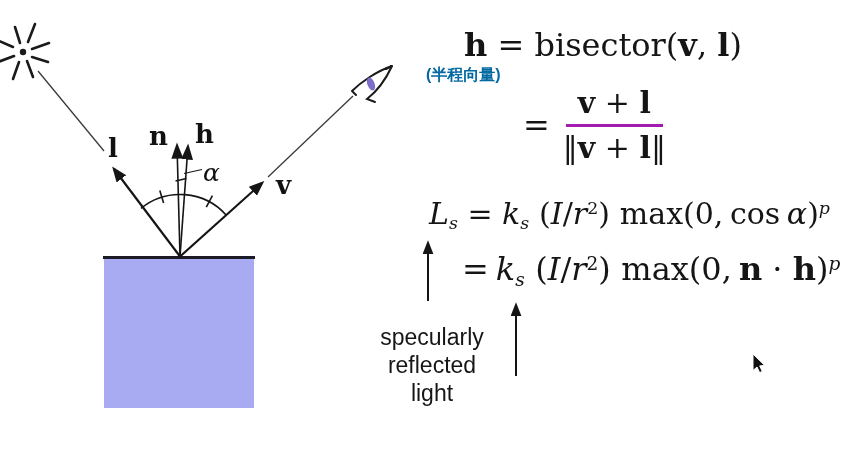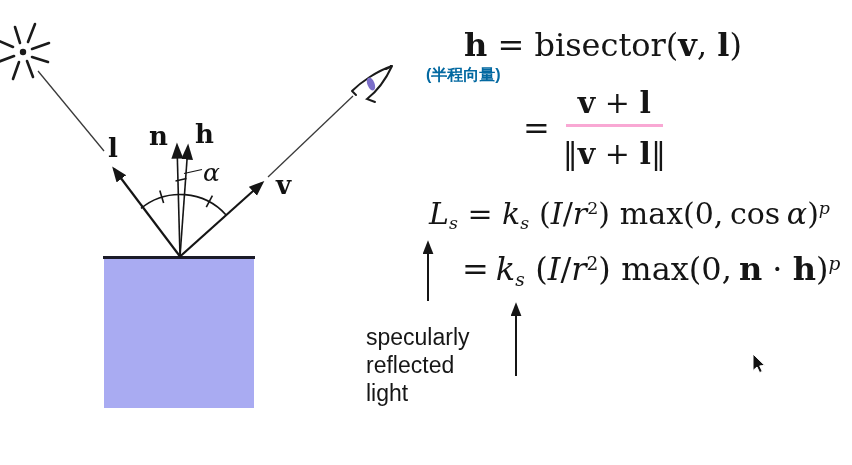--- a/index.html
+++ b/index.html
@@ -16,26 +16,26 @@
   .sup{font-size:0.58em;font-style:italic;vertical-align:0.55em;}
   .sup-rm{font-style:normal;}
   .sp-l{margin-left:0.33em;}
   .sp-s{margin-left:0.22em;}
   #f1l1{left:464px;top:26px;font-size:32px;}
   #annot{left:426px;top:65px;font-family:"Liberation Sans", sans-serif;
          font-size:16px;font-weight:700;color:#0369a1;}
   #f1l2{left:523px;top:85px;display:flex;align-items:center;gap:13px;font-size:30px;}
   #f1l2 .eqbig{font-size:32px;}
   .frac{display:inline-flex;flex-direction:column;align-items:center;}
-  .frac .num{padding:0 12px 4px;border-bottom:3px solid #f9a8d4;}
-  .frac .den{padding-top:9px;}
+  .frac .num{padding:0 12px 4px;border-bottom:3px solid #a21caf;}
+  .frac .den{padding-top:3px;}
   #f2l1{left:429px;top:196px;font-size:30px;}
   #f2l2{left:462px;top:250px;font-size:32px;}
   .note{font-family:"Liberation Sans", sans-serif;font-size:23px;line-height:28px;
-        white-space:pre-line;color:#161616;}
+        text-align:center;white-space:pre-line;color:#161616;}
   #note1{left:366px;top:323px;width:132px;}
   #note2{left:490px;top:381px;width:138px;}
 </style>
 </head>
 <body>
 
 <div class="stage">
 
   <svg class="abs" style="left:0;top:0" width="852" height="465" viewBox="0 0 852 465">
     <defs>

